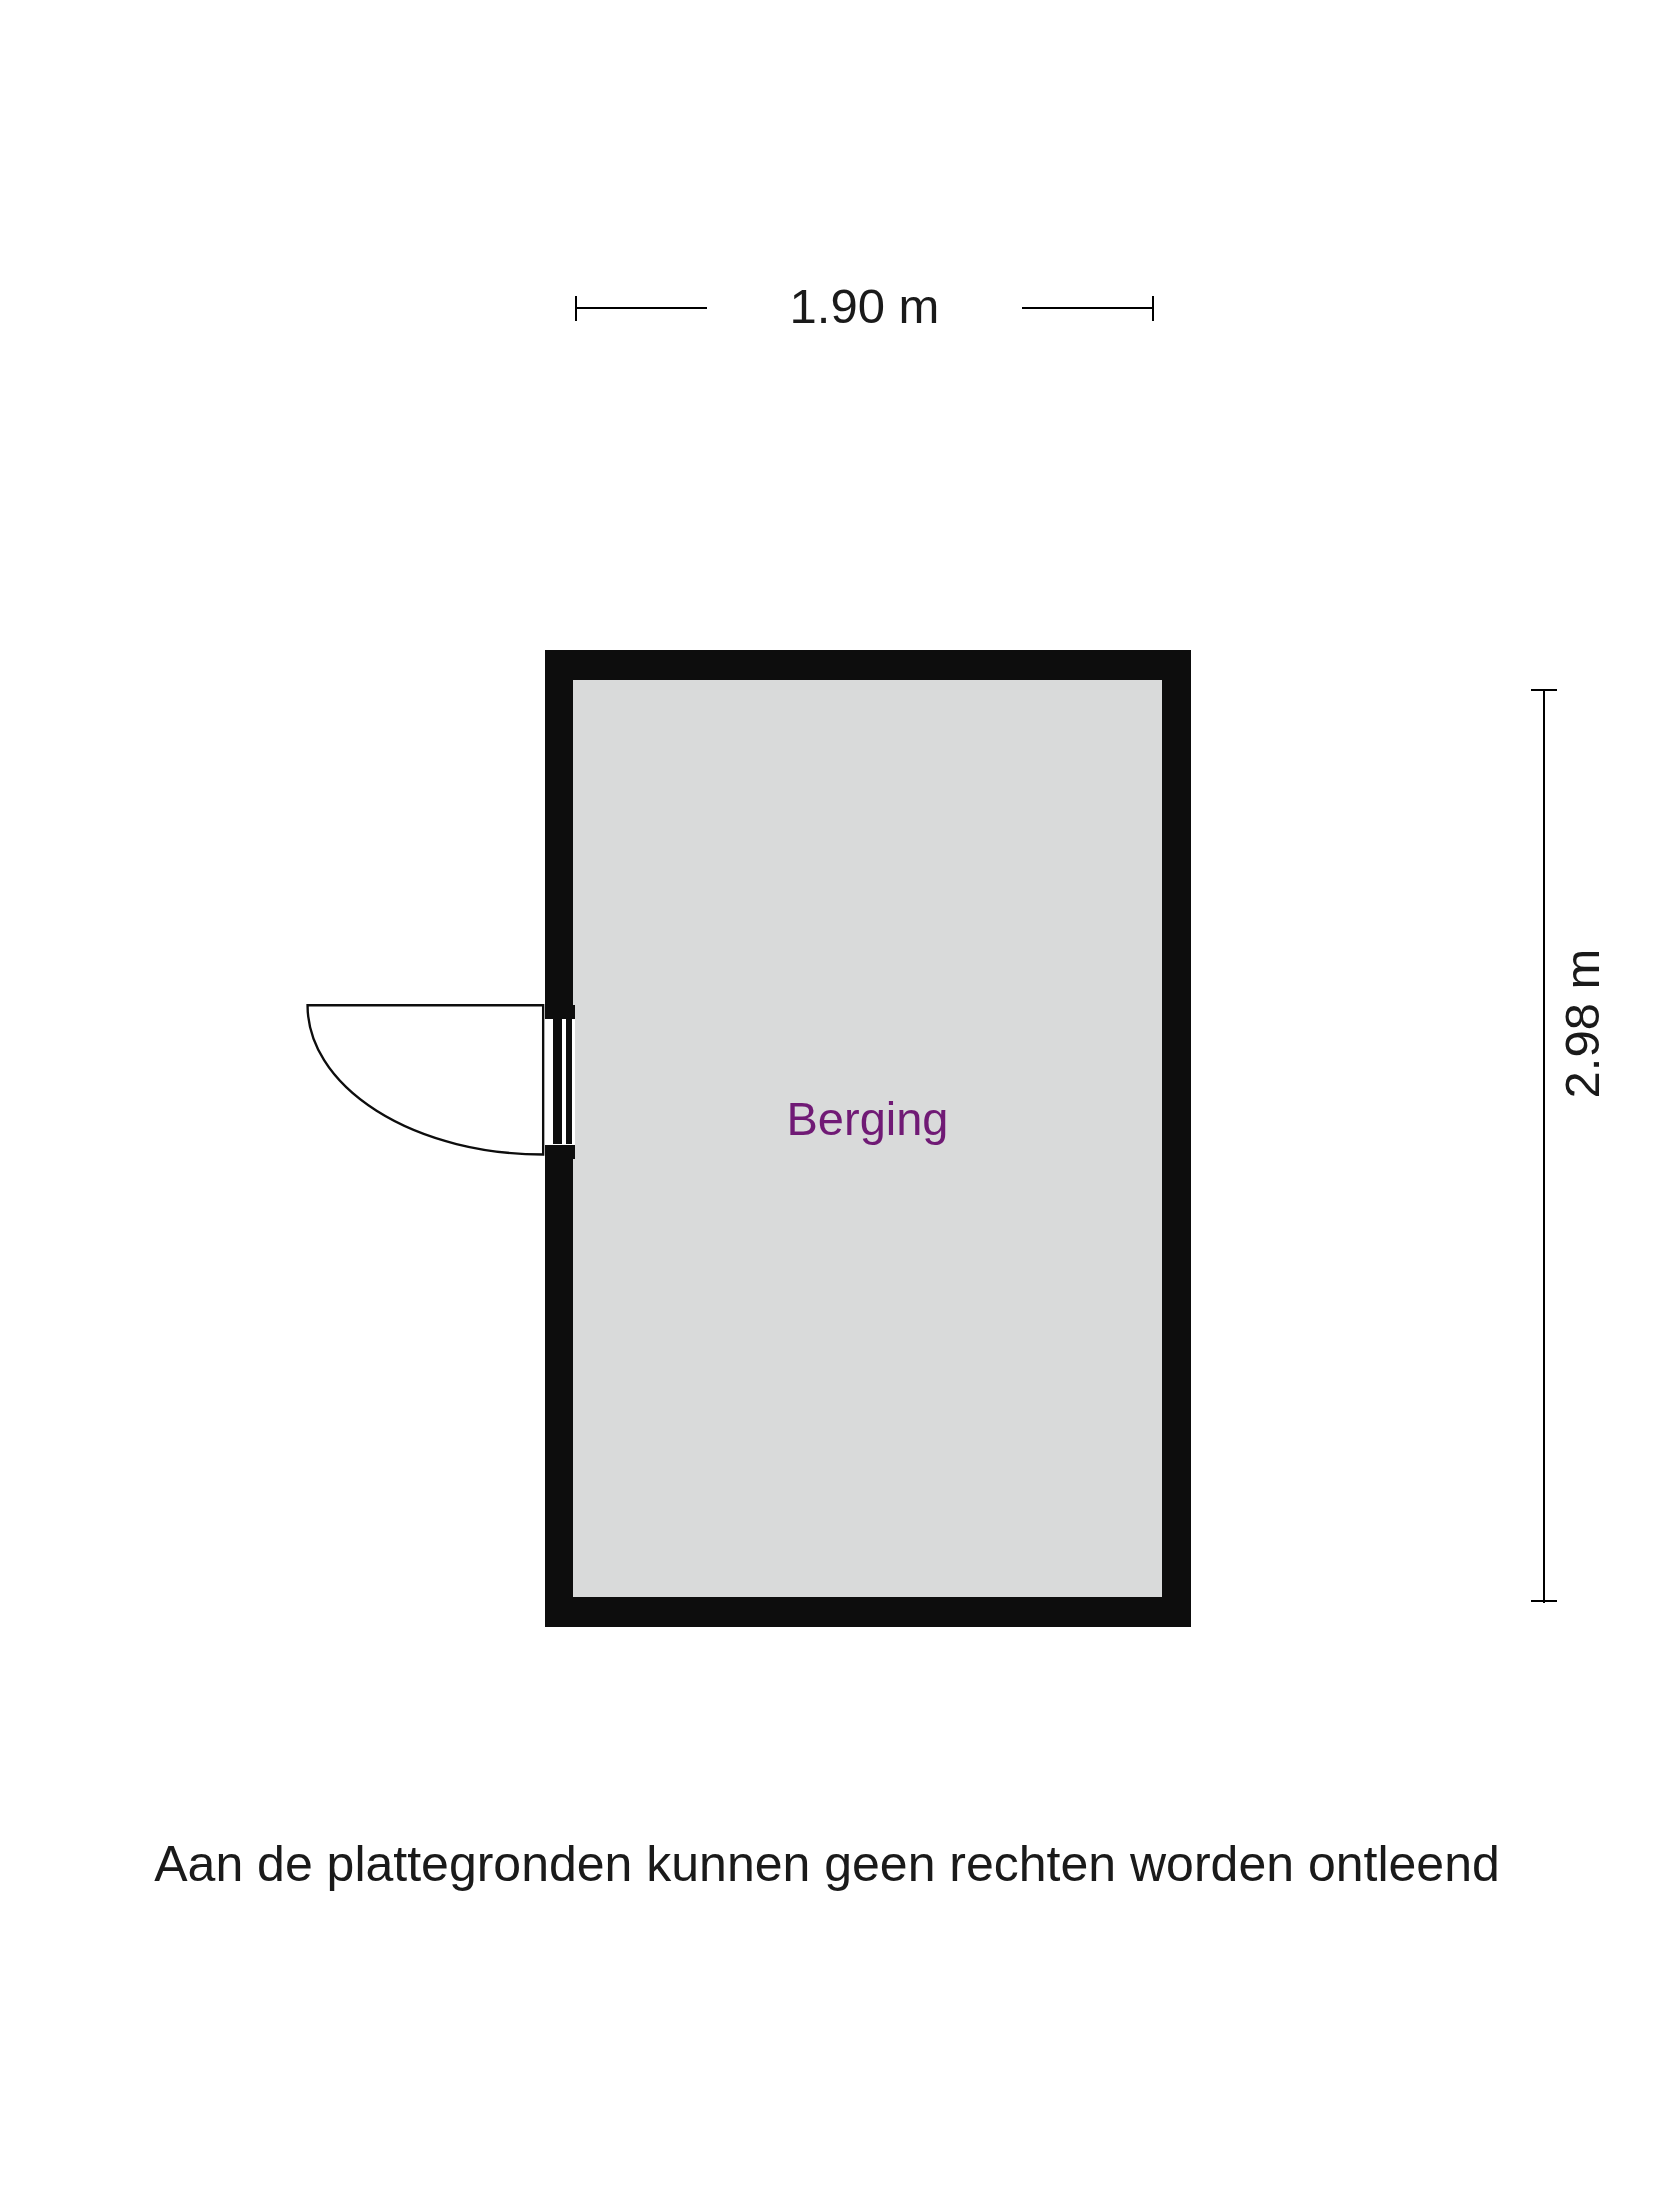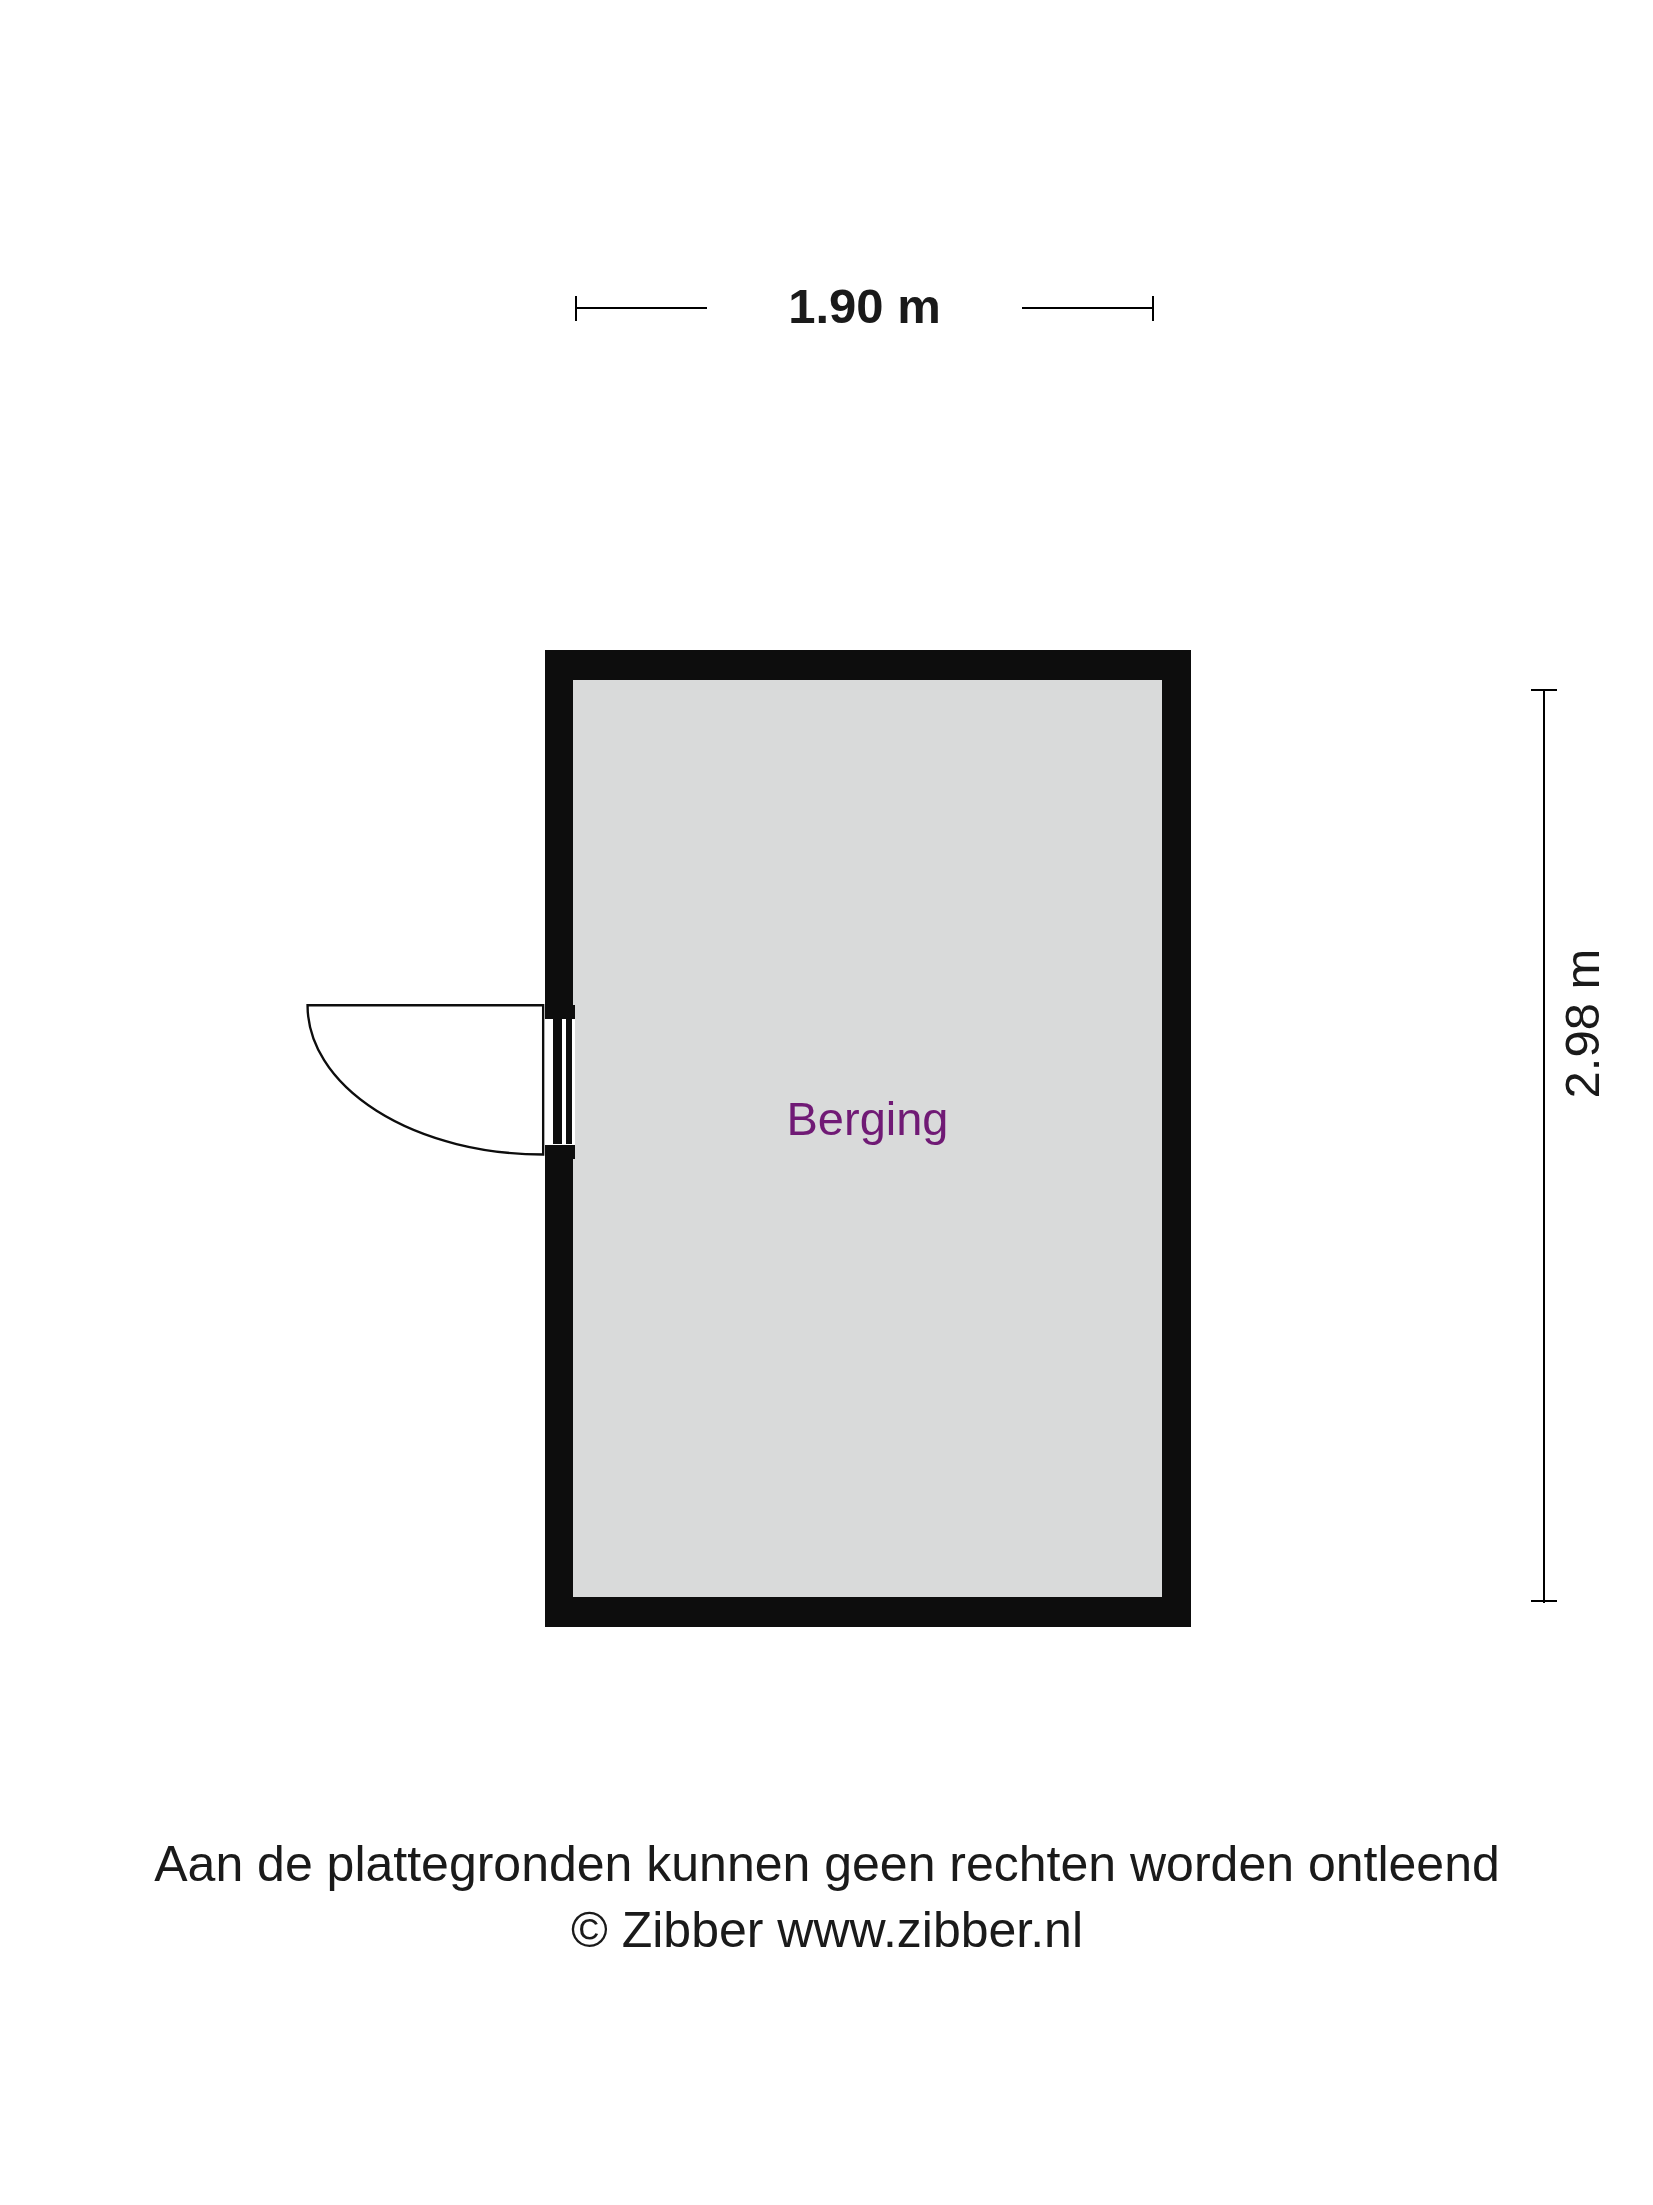--- a/index.html
+++ b/index.html
@@ -52,21 +52,20 @@
   .dim-top .cap-right { left: 577px; }
   .dim-top .label-wrap {
     position: absolute;
     left: 132px;
     top: 0;
     width: 315px;
     text-align: center;
     background: #ffffff;
     font-size: 49px;
     line-height: 69px;
-    font-weight: bold;
   }
 
   
   .dim-right {
     position: absolute;
     left: 1496px;
     top: 689px;
     width: 110px;
     height: 914px;
   }
@@ -232,17 +231,16 @@
     <div class="door-jamb-top"></div>
     <div class="door-jamb-bottom"></div>
     <div class="door-leaf"></div>
     <div class="door-leaf2"></div>
 
     <div class="room-label">Berging</div>
   </div>
 
   <div class="footer">
     <div class="line1">Aan de plattegronden kunnen geen rechten worden ontleend</div>
-    <div class="line2">© Zibber www.zibber.nl</div>
   </div>
 
 </div>
 
 
 </body></html>

